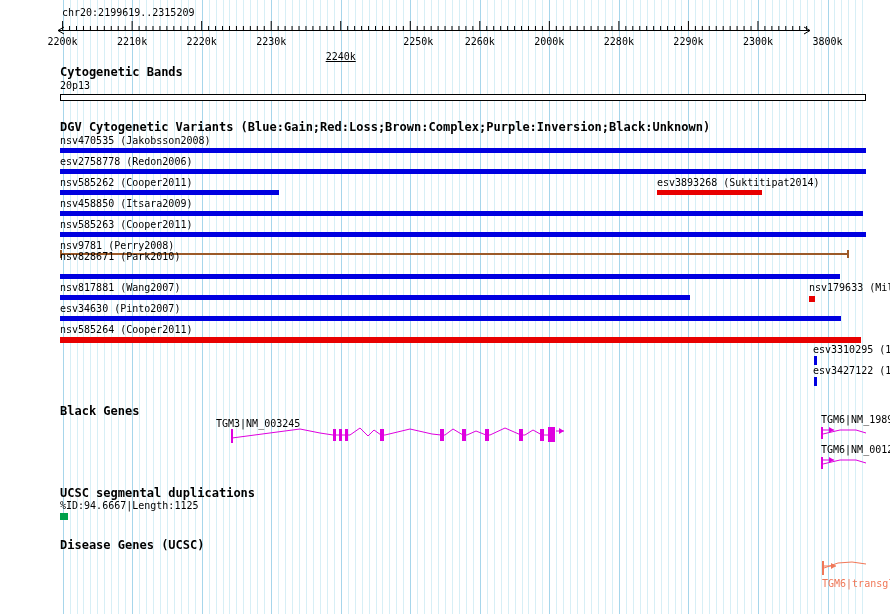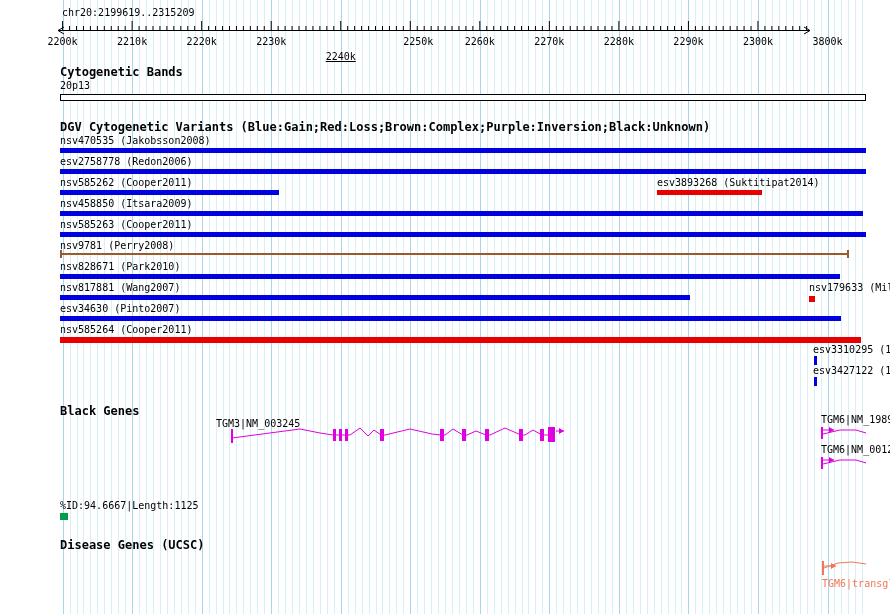--- a/index.html
+++ b/index.html
@@ -253,21 +253,21 @@
     </svg>
   <div class="lbl" style="left:62px;top:7px;">chr20:2199619..2315209</div>
   <div id="tick-labels">
       <div class="tick-label" style="left: 40.6px; top: 36px;">2200k</div>
       <div class="tick-label" style="left: 110.137px; top: 36px;">2210k</div>
       <div class="tick-label" style="left: 179.674px; top: 36px;">2220k</div>
       <div class="tick-label" style="left: 249.211px; top: 36px;">2230k</div>
       <div class="tick-label" style="left: 318.748px; top: 51px; text-decoration: underline;">2240k</div>
       <div class="tick-label" style="left: 388.285px; top: 36px; margin-left: 8px;">2250k</div>
       <div class="tick-label" style="left: 457.822px; top: 36px;">2260k</div>
-      <div class="tick-label" style="left: 527.359px; top: 36px;">2270k</div>
+      <div class="tick-label" style="left: 527.359px; top: 36px;">2000k</div>
       <div class="tick-label" style="left: 596.896px; top: 36px;">2280k</div>
       <div class="tick-label" style="left: 666.433px; top: 36px;">2290k</div>
       <div class="tick-label" style="left: 735.97px; top: 36px;">2300k</div>
       <div class="tick-label" style="left: 805.507px; top: 36px;">3800k</div>
     </div>
 
   <div class="hdr" style="left:60px;top:66px;">Cytogenetic Bands</div>
   <div class="lbl" style="left:60px;top:80px;">20p13</div>
   <div class="band-rect" style="left:60px;top:94px;width:804px;height:5px;"></div>
 
@@ -282,38 +282,39 @@
       <div class="lbl" style="left: 657px; top: 177px;">esv3893268 (Suktitipat2014)</div>
       <div class="bar" style="left: 657px; top: 190px; width: 105px; height: 5px; background: rgb(232, 0, 0);"></div>
       <div class="lbl" style="left: 60px; top: 198px;">nsv458850 (Itsara2009)</div>
       <div class="bar" style="left: 60px; top: 211px; width: 803px; height: 5px; background: rgb(0, 0, 224);"></div>
       <div class="lbl" style="left: 60px; top: 219px;">nsv585263 (Cooper2011)</div>
       <div class="bar" style="left: 60px; top: 232px; width: 806px; height: 5px; background: rgb(0, 0, 224);"></div>
       <div class="lbl" style="left: 60px; top: 240px;">nsv9781 (Perry2008)</div>
       <div class="bar" style="left: 60px; top: 253px; width: 789px; height: 2px; background: rgb(156, 90, 40);"></div>
       <div class="bar" style="left: 60px; top: 250px; width: 2px; height: 8px; background: rgb(156, 90, 40);"></div>
       <div class="bar" style="left: 847px; top: 250px; width: 2px; height: 8px; background: rgb(156, 90, 40);"></div>
-      <div class="lbl" style="left: 60px; top: 261px;">nsv828671 (Park2010)</div>
+      <div class="lbl" style="left: 60px; top: 251px;">nsv828671 (Park2010)</div>
       <div class="bar" style="left: 60px; top: 274px; width: 780px; height: 5px; background: rgb(0, 0, 224);"></div>
       <div class="lbl" style="left: 60px; top: 282px;">nsv817881 (Wang2007)</div>
       <div class="bar" style="left: 60px; top: 295px; width: 630px; height: 5px; background: rgb(0, 0, 224);"></div>
       <div class="lbl" style="left: 809px; top: 282px;">nsv179633 (Mil</div>
       <div class="bar" style="left: 809px; top: 296px; width: 6px; height: 6px; background: rgb(232, 0, 0);"></div>
       <div class="lbl" style="left: 60px; top: 303px;">esv34630 (Pinto2007)</div>
       <div class="bar" style="left: 60px; top: 316px; width: 781px; height: 5px; background: rgb(0, 0, 224);"></div>
       <div class="lbl" style="left: 60px; top: 324px;">nsv585264 (Cooper2011)</div>
       <div class="bar" style="left: 60px; top: 337px; width: 801px; height: 6px; background: rgb(232, 0, 0);"></div>
       <div class="lbl" style="left: 813px; top: 344px;">esv3310295 (1</div>
       <div class="bar" style="left: 814px; top: 356px; width: 3px; height: 9px; background: rgb(0, 0, 224);"></div>
       <div class="lbl" style="left: 813px; top: 365px;">esv3427122 (1</div>
       <div class="bar" style="left: 814px; top: 377px; width: 3px; height: 9px; background: rgb(0, 0, 224);"></div>
     </div>
 
   <div class="hdr" style="left:60px;top:405px;">Black Genes</div>
 
+  <div class="hdr" style="left:60px;top:487px;">UCSC segmental duplications</div>
   <div class="lbl" style="left:60px;top:500px;">%ID:94.6667|Length:1125</div>
   <div id="segdup-box" class="bar" style="left: 60px; top: 513px; width: 8px; height: 7px; background: rgb(0, 160, 74);"></div>
 
   <div class="hdr" style="left:60px;top:539px;">Disease Genes (UCSC)</div>
 
   <svg id="gene-svg" width="890" height="614">
       <polyline points="232,438 300,429 320,433 333,435 350,435 360,428 368,436 374,430 381,435 385,435 410,429 432,434 441,435 445,435 453,429 463,435 467,435 476,431 486,435 490,435 505,428 521,435 525,435 533,430 542,435 549,435" fill="none" stroke="#DF00DF"></polyline>
       <line x1="232" x2="232" y1="429" y2="443" stroke="#DF00DF" stroke-width="2"></line>
       <rect x="333" y="429" width="3" height="12" fill="#DF00DF"></rect>
       <rect x="339" y="429" width="3" height="12" fill="#DF00DF"></rect>

